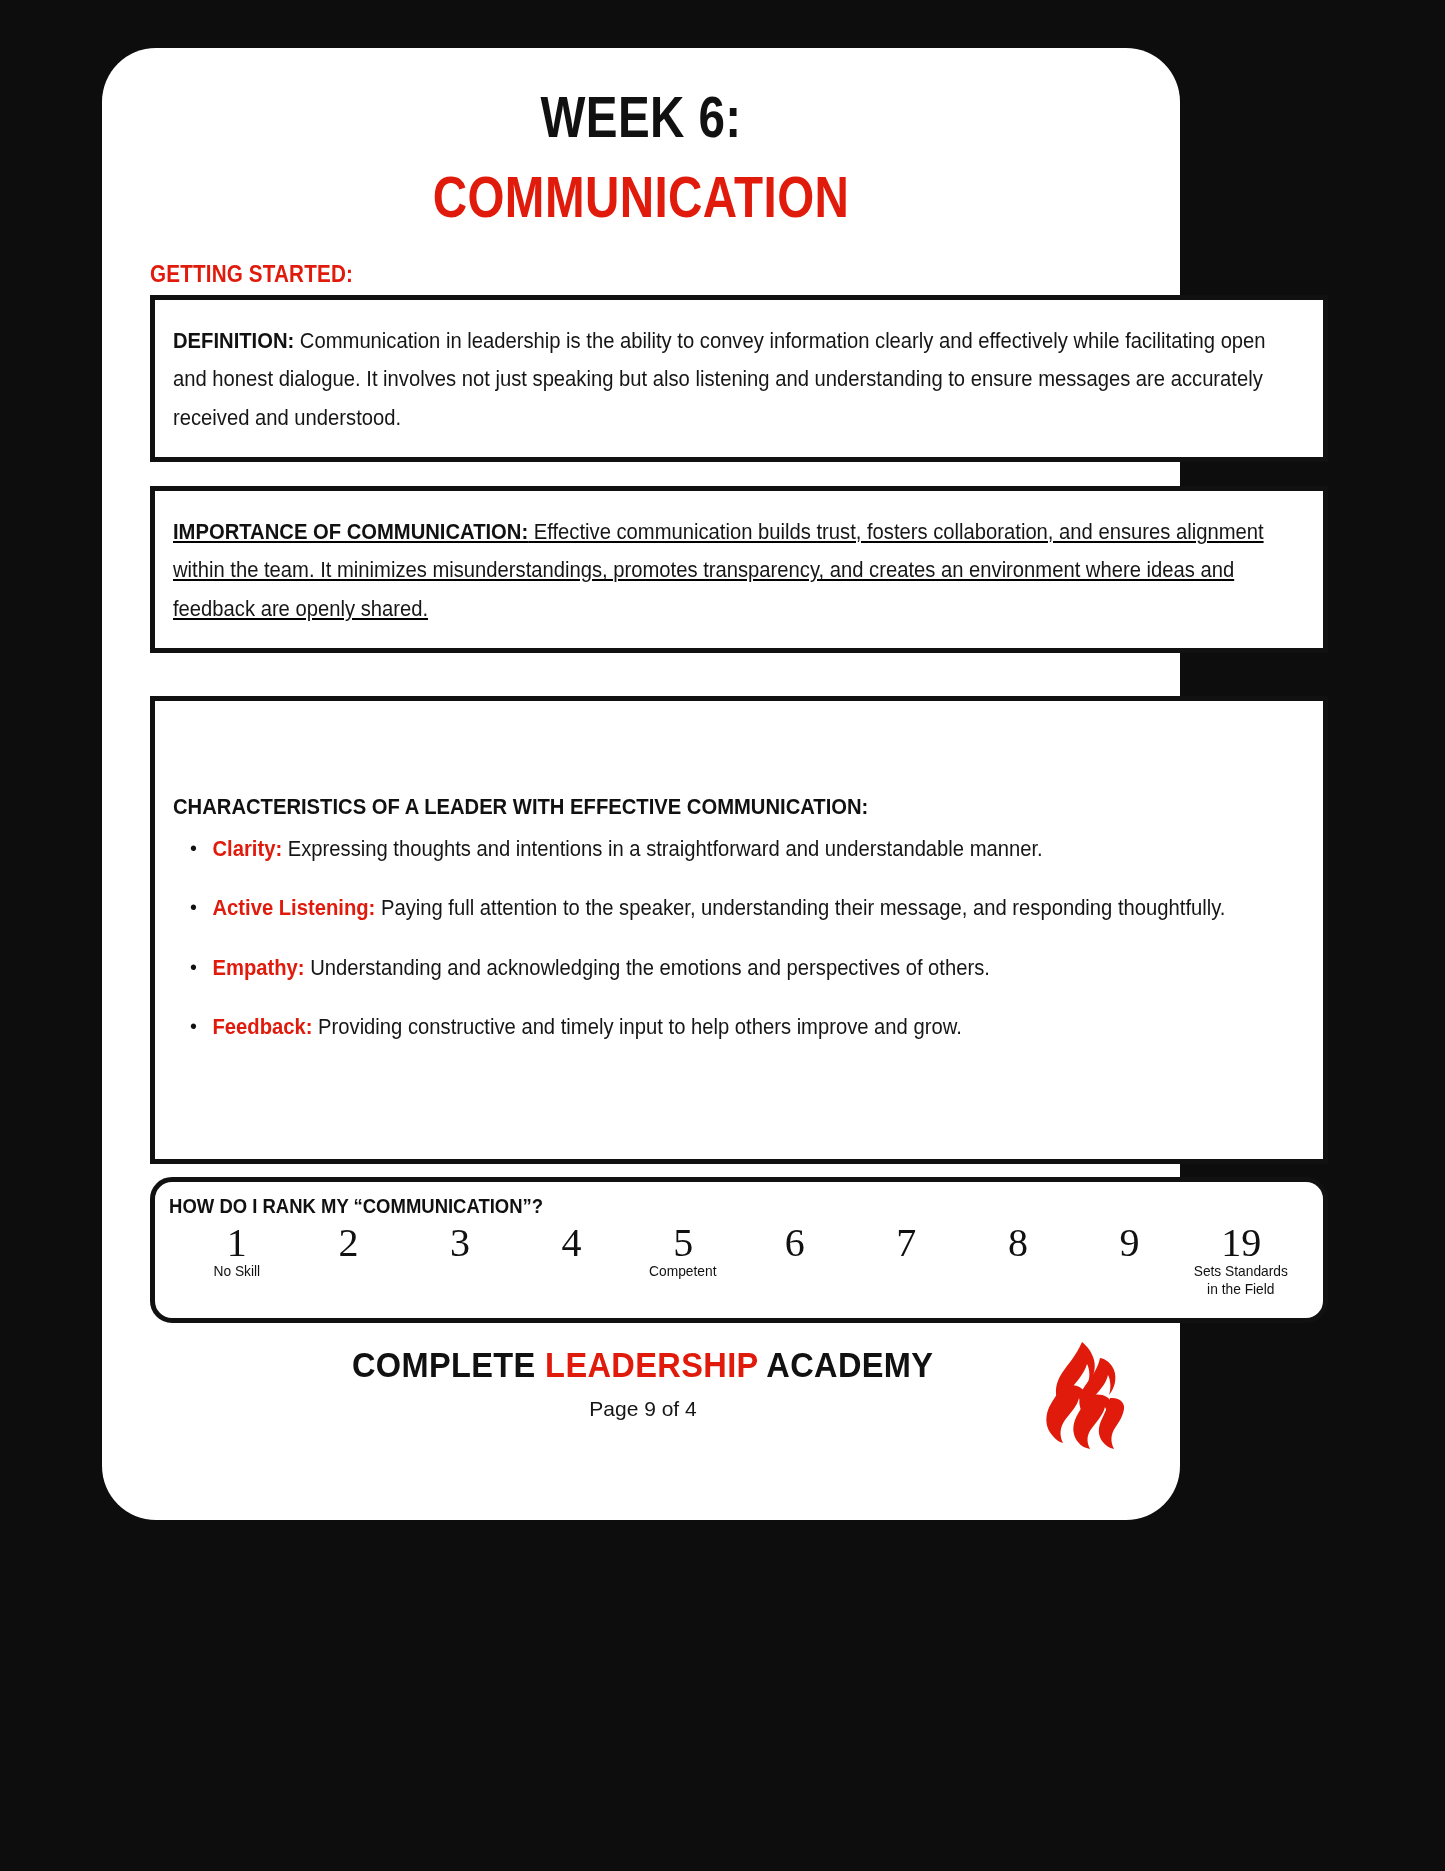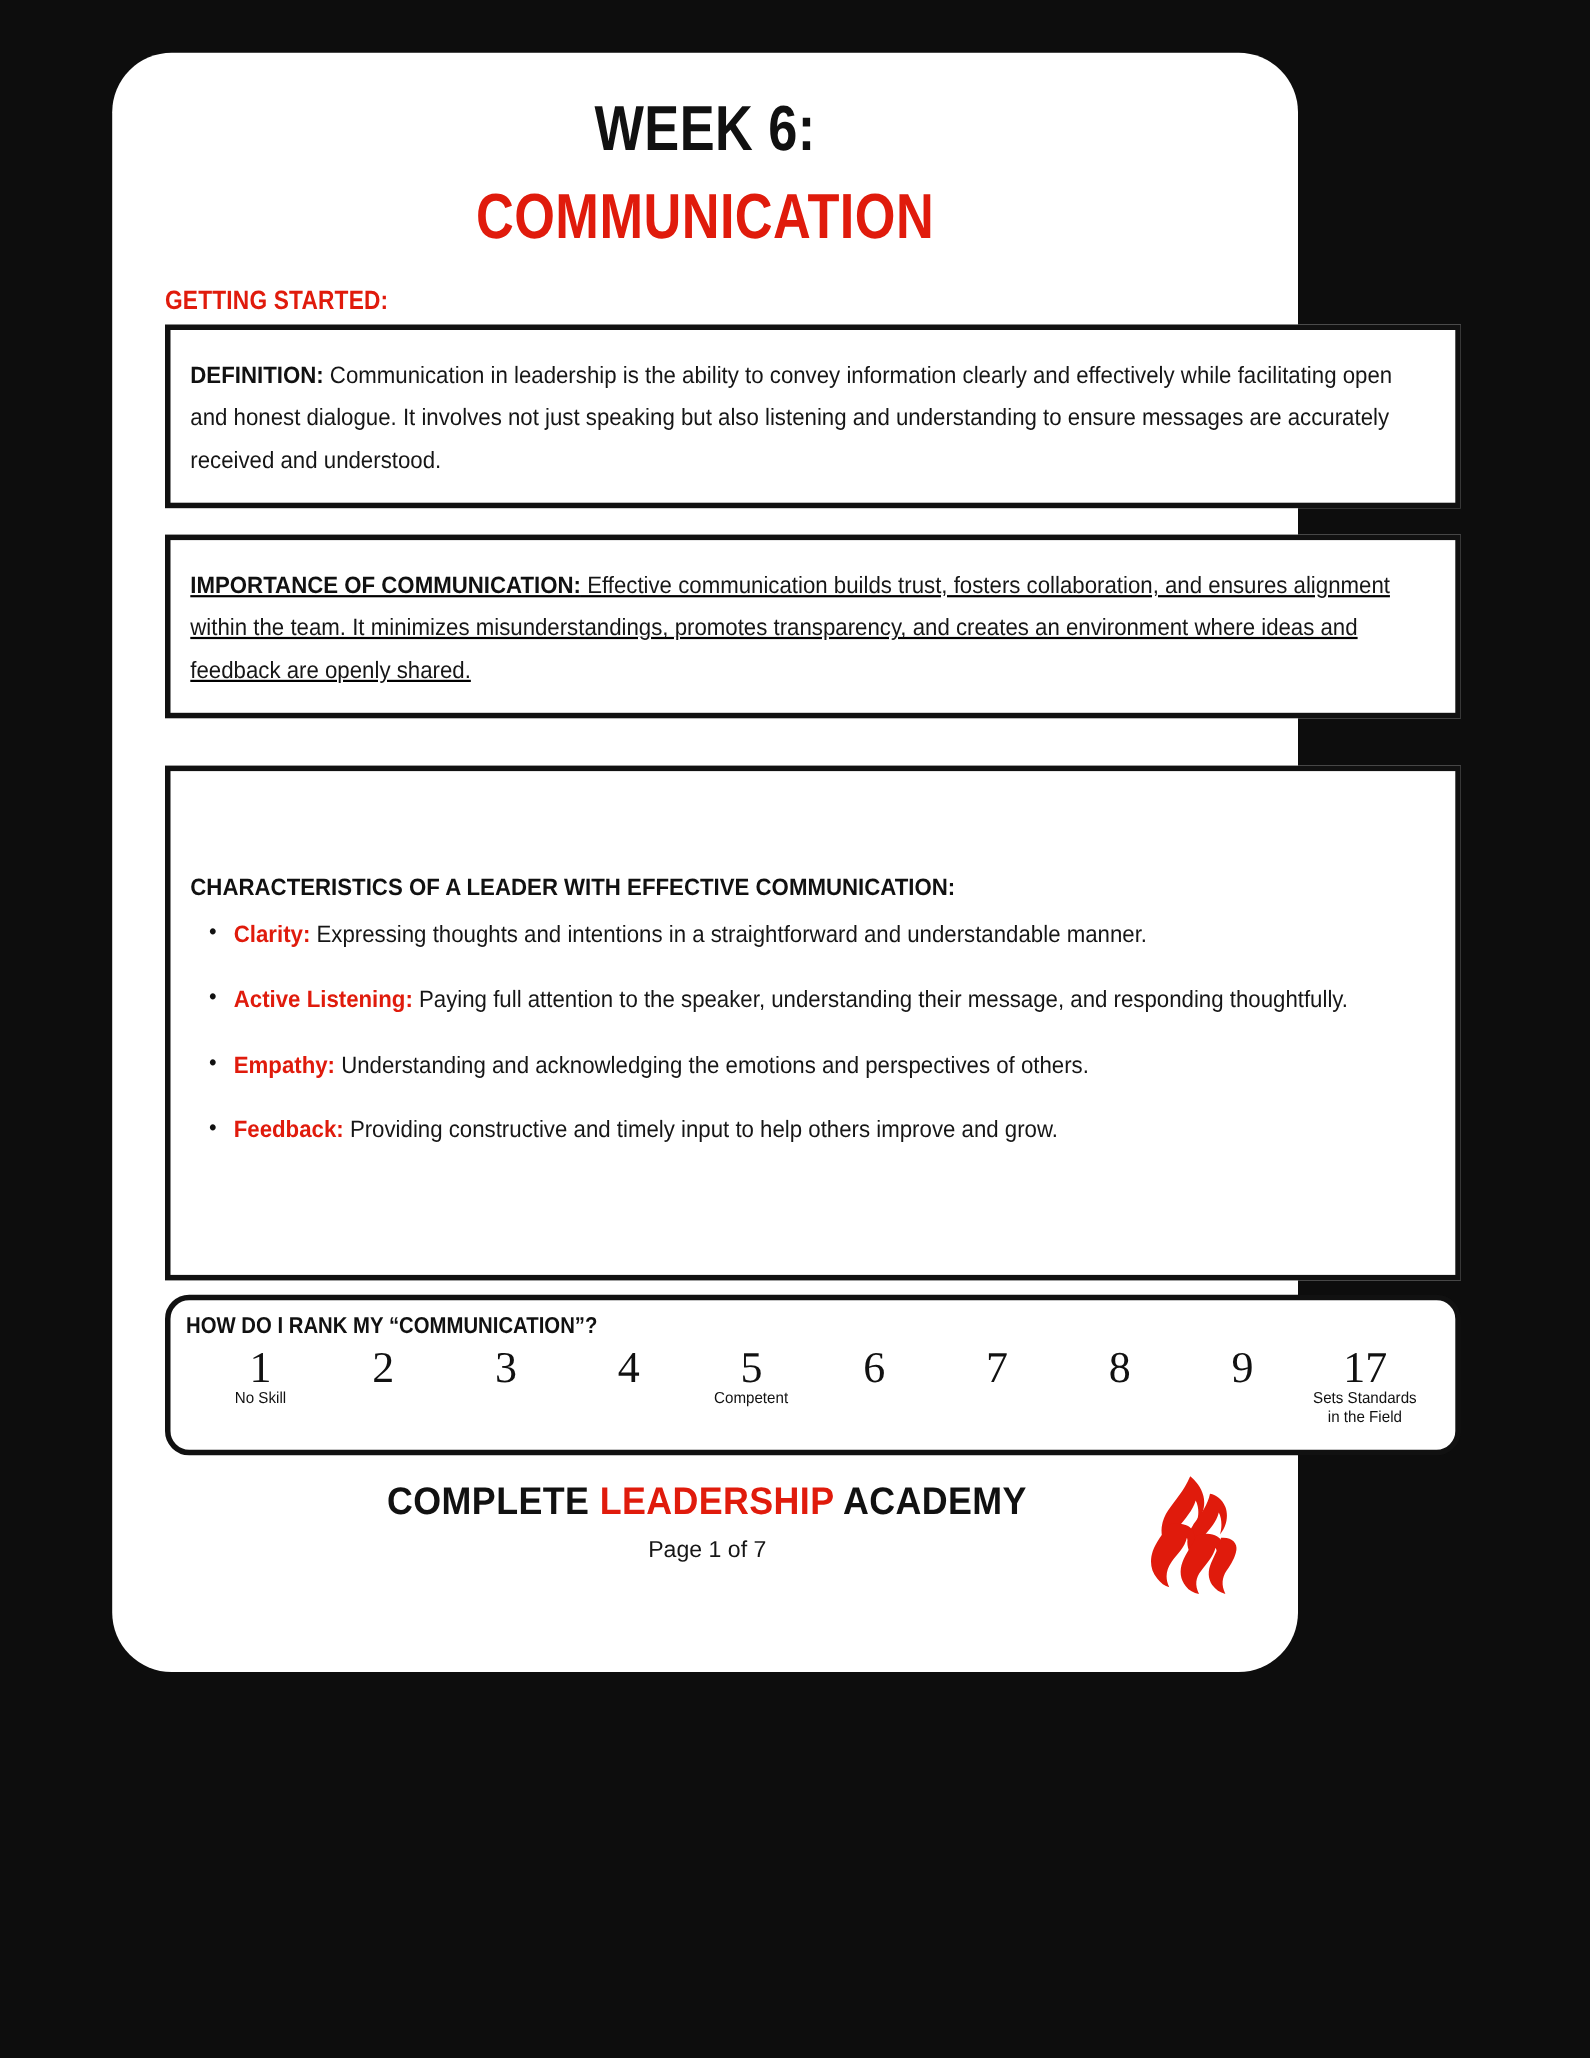--- a/index.html
+++ b/index.html
@@ -272,30 +272,30 @@
         </div>
         <div class="scale-item">
           <div class="scale-num">8</div>
           <div class="scale-sub"></div>
         </div>
         <div class="scale-item">
           <div class="scale-num">9</div>
           <div class="scale-sub"></div>
         </div>
         <div class="scale-item">
-          <div class="scale-num">17</div>
+          <div class="scale-num">19</div>
           <div class="scale-sub">Sets Standards
 in the Field</div>
         </div>
       </div>
     </div>
 
     <div class="footer">
       <div class="brand"><span>COMPLETE </span><span class="brand-mid">LEADERSHIP</span><span> ACADEMY</span></div>
-      <div class="page-num">Page 1 of 7</div>
+      <div class="page-num">Page 9 of 4</div>
     </div>
 
     <svg class="logo" viewBox="0 0 96 112" xmlns="http://www.w3.org/2000/svg">
       <g fill="#e01b0c">
         <path d="M50 2 C44 16 36 24 30 33 C24 42 22 52 26 62 C28 67 32 71 36 73 C33 64 34 56 39 49 C44 42 52 34 55 24 C58 30 58 37 56 43 C62 37 64 28 62 20 C60 12 55 6 50 2 Z"></path>
         <path d="M68 18 C66 28 60 36 55 43 C49 51 46 58 48 67 C49 72 52 76 56 79 C54 71 56 64 61 58 C67 51 74 44 76 35 C79 41 79 49 77 55 C83 48 85 38 82 30 C79 23 74 19 68 18 Z"></path>
         <path d="M30 46 C25 55 19 62 16 70 C13 79 14 88 20 95 C23 99 27 102 31 103 C27 95 28 87 33 80 C38 73 45 67 47 58 C50 64 50 72 48 78 C54 71 56 61 53 53 C51 47 42 43 30 46 Z"></path>
         <path d="M56 56 C52 65 46 72 43 80 C40 88 41 96 46 102 C49 106 53 108 58 109 C54 101 55 94 60 88 C65 81 71 75 73 67 C76 73 76 80 74 86 C80 79 82 70 79 62 C77 56 68 52 56 56 Z"></path>
         <path d="M78 58 C76 67 72 74 69 81 C66 88 66 95 70 101 C73 105 77 108 82 109 C78 101 79 94 83 88 C87 82 91 76 92 69 C93 63 88 57 78 58 Z"></path>
       </g>

